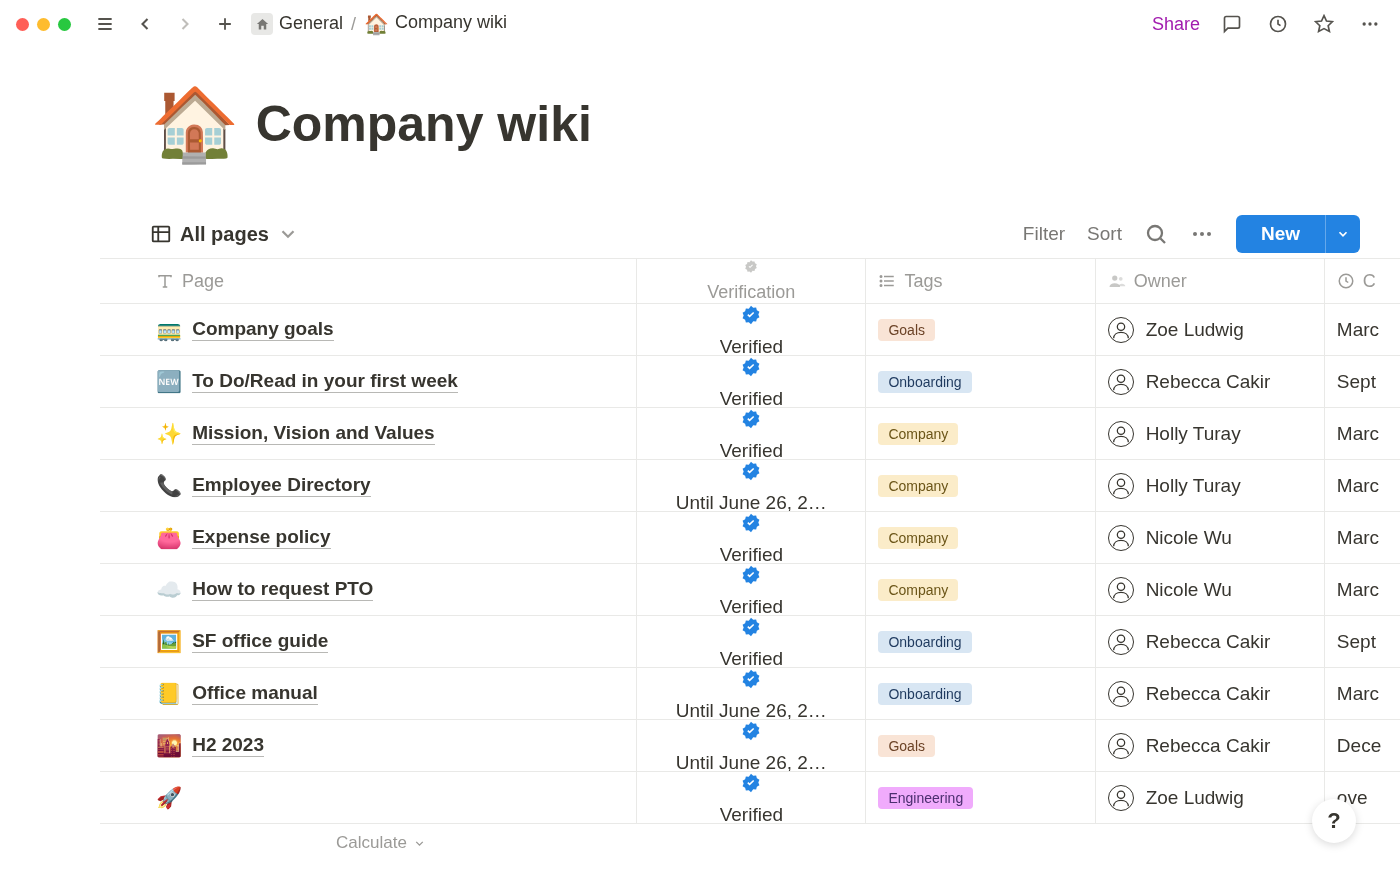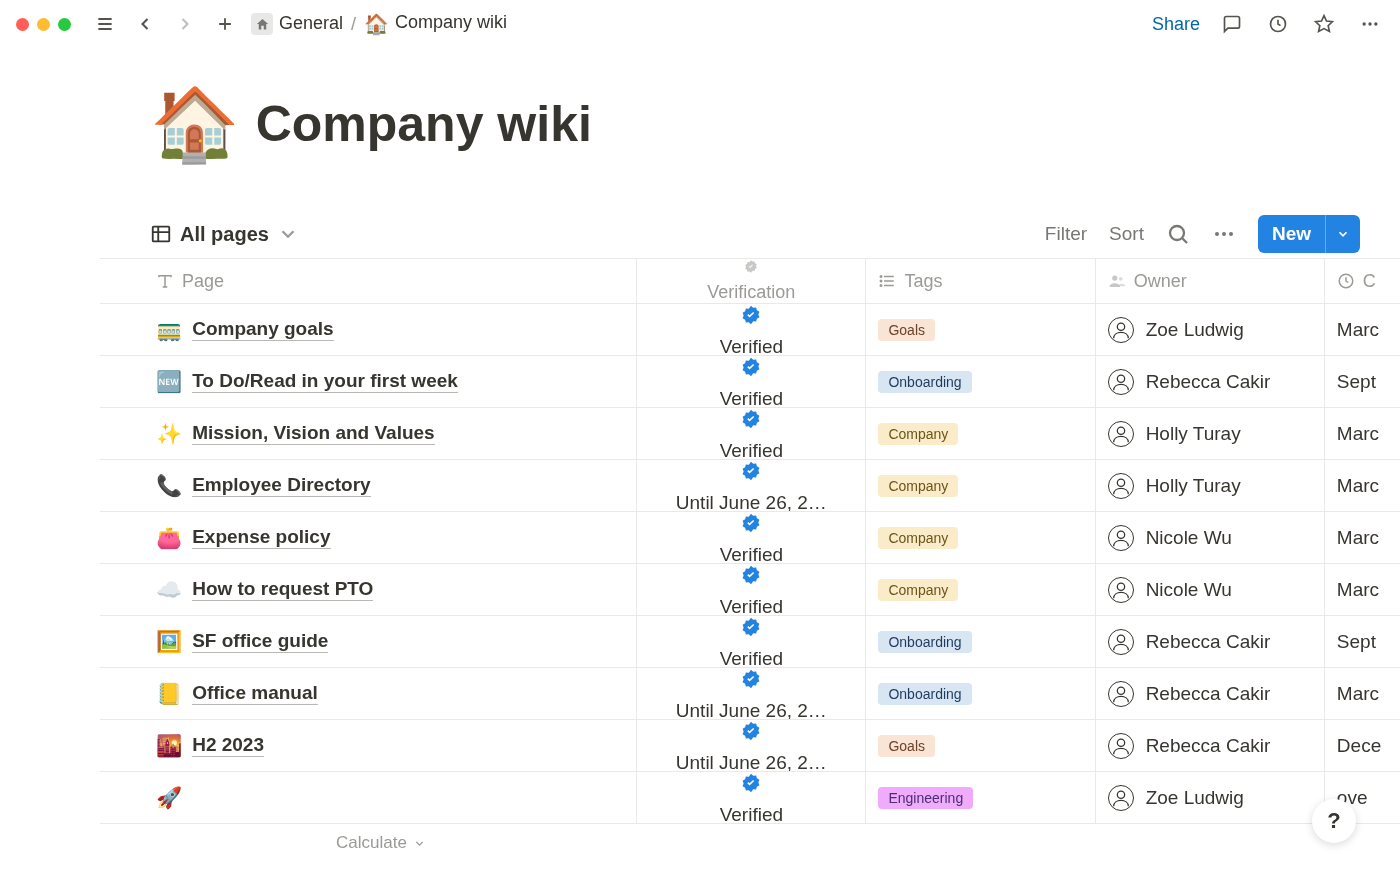--- a/index.html
+++ b/index.html
@@ -38,41 +38,41 @@
 .breadcrumb-item { display: flex; gap: 6px; cursor: pointer; }
 .breadcrumb-sep { color: #9b9a97; font-weight: 400; }
 .bc-icon-emoji { font-size: 20px; }
 .bc-house-icon {
   width: 22px; height: 22px; background: #e8e8e6;
   border-radius: 4px; display: flex; align-items: center; justify-content: center;
   color: #787774;
 }
 .topbar-spacer { flex: 1; }
 .topbar-right { display: flex; align-items: center; gap: 18px; }
-.share-btn { font-size: 18px; font-weight: 500; color: #0369a1; cursor: pointer; }
+.share-btn { font-size: 18px; font-weight: 500; color: #a21caf; cursor: pointer; }
 .content { padding: 40px 0 0 150px; }
 .page-header { display: flex; align-items: center; gap: 16px; margin-bottom: 50px; }
 .page-icon { font-size: 72px; line-height: 1; }
 .page-title { font-size: 50px; font-weight: 700; }
 .view-bar {
   display: flex; align-items: center; padding-right: 40px; height: 48px;
 }
 .view-tab { display: flex; align-items: center; gap: 8px; font-size: 20px; font-weight: 600; cursor: pointer; }
 .view-tab svg { width: 22px; height: 22px; }
 .chevron-small { color: #9b9a97; }
 .view-spacer { flex: 1; }
 .view-actions { display: flex; align-items: center; gap: 22px; }
 .va-text { font-size: 19px; font-weight: 500; color: #787774; cursor: pointer; }
 .va-icon { width: 24px; height: 24px; color: #787774; cursor: pointer; display: flex; align-items: center; justify-content: center; }
 .new-btn {
   display: flex; align-items: stretch; background: #2383e2;
   border-radius: 6px; overflow: hidden; color: #fff; height: 38px;
 }
 .new-btn-main {
-  display: flex; align-items: center; padding: 0 14px;
+  display: flex; align-items: center; padding: 0 25px;
   font-size: 19px; font-weight: 600; cursor: pointer;
 }
 .new-btn-drop {
   display: flex; align-items: center; justify-content: center;
   padding: 0 10px; border-left: 1px solid rgba(255,255,255,0.3); cursor: pointer;
 }
 .table-container { margin-left: -50px; margin-right: -40px; }
 .table-header {
   display: flex; border-top: 1px solid #e9e9e7; border-bottom: 1px solid #e9e9e7;
   height: 46px; align-items: center;

